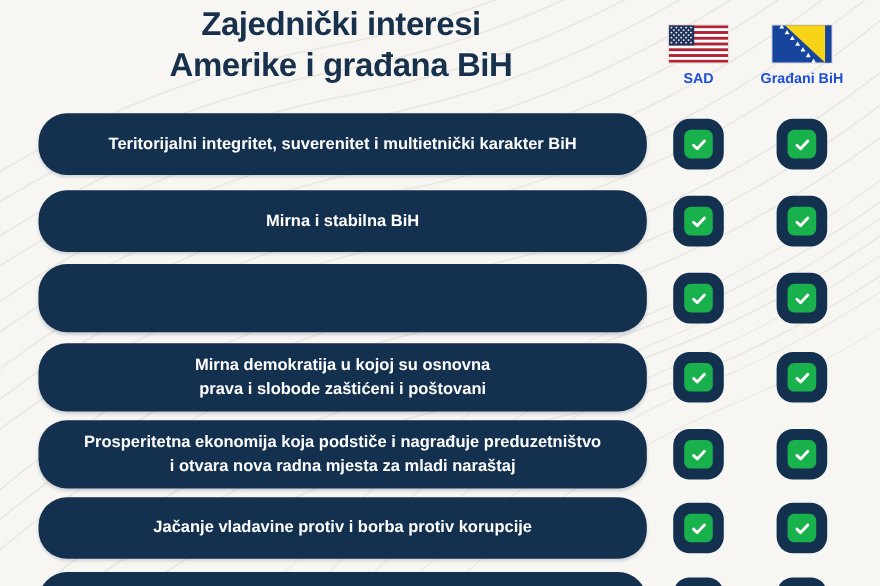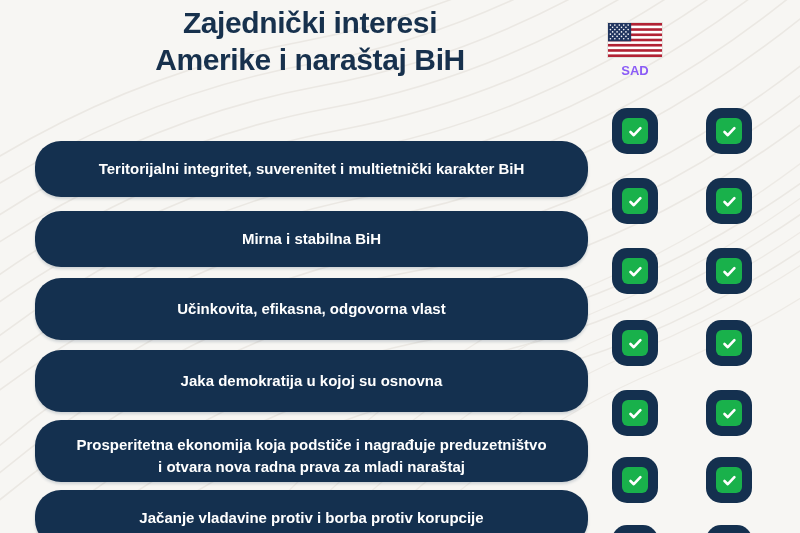--- a/index.html
+++ b/index.html
@@ -70,21 +70,21 @@
   .flag {
     width: 56px;
     height: 36px;
     margin: 0 auto;
     display: block;
     border: 1px solid #e3e1dd;
     box-sizing: border-box;
   }
   .flag-label {
     margin-top: 5px;
-    color: #8b5cf6;
+    color: #1d4ed8;
     font-weight: bold;
     font-size: 13px;
     line-height: 16px;
     white-space: nowrap;
   }
 
   
   .row {
     position: absolute;
     left: 0;
@@ -97,21 +97,20 @@
     box-sizing: border-box;
     background: #14304f;
     border-radius: 26px;
     color: #ffffff;
     display: flex;
     align-items: center;
     justify-content: center;
     text-align: center;
     padding: 4px 16px;
     box-shadow: 0 2px 3px rgba(20,48,79,0.18);
-    margin-top: 38px;
   }
   .pill-text {
     font-weight: bold;
     font-size: 15px;
     line-height: 22px;
   }
   .pill-text .l2 { display: block; }
 
   .checkcell {
     position: absolute;
@@ -168,21 +167,21 @@
       <path d="M 240 540 Q 410 360 580 290 Q 750 220 900 80"></path>
     </g>
   </svg>
 
   <div id="content">
 
     <div class="header">
 
       <div class="title-block">
         <div class="title-line">Zajednički interesi</div>
-        <div class="title-line">Amerike i naraštaj BiH</div>
+        <div class="title-line">Amerike i građana BiH</div>
       </div>
 
       <div class="flagcol c1">
         <svg class="flag" viewBox="0 0 56 36" preserveAspectRatio="none" aria-hidden="true">
           <rect x="0" y="0" width="56" height="36" fill="#ffffff"></rect>
           <g fill="#b22234">
             <rect x="0" y="0" width="56" height="2.77"></rect>
             <rect x="0" y="5.54" width="56" height="2.77"></rect>
             <rect x="0" y="11.08" width="56" height="2.77"></rect>
             <rect x="0" y="16.62" width="56" height="2.77"></rect>
@@ -222,20 +221,37 @@
             <circle cx="2.5" cy="16.6" r="0.85"></circle>
               <circle cx="7.1" cy="16.6" r="0.85"></circle>
             <circle cx="11.7" cy="16.6" r="0.85"></circle>
               <circle cx="16.3" cy="16.6" r="0.85"></circle>
             <circle cx="20.9" cy="16.6" r="0.85"></circle>
           </g>
         </svg>
         <div class="flag-label">SAD</div>
       </div>
 
+      <div class="flagcol c2">
+        <svg class="flag" viewBox="0 0 56 36" preserveAspectRatio="none" aria-hidden="true">
+          <rect x="0" y="0" width="56" height="36" fill="#17459e"></rect>
+          <polygon points="12,0 50,0 50,36" fill="#f7d417"></polygon>
+          <g fill="#ffffff">
+            <polygon points="9,-1 11.3,3.2 6.7,3.2"></polygon>
+            <polygon points="14,4.5 16.3,8.7 11.7,8.7"></polygon>
+            <polygon points="19,10 21.3,14.2 16.7,14.2"></polygon>
+            <polygon points="24,15.5 26.3,19.7 21.7,19.7"></polygon>
+            <polygon points="29,21 31.3,25.2 26.7,25.2"></polygon>
+            <polygon points="34,26.5 36.3,30.7 31.7,30.7"></polygon>
+            <polygon points="39,32 41.3,36.2 36.7,36.2"></polygon>
+          </g>
+          <rect x="50" y="0" width="6" height="36" fill="#17459e"></rect>
+        </svg>
+        <div class="flag-label">Građani BiH</div>
+      </div>
     </div>
 
     <div class="row" style="top:103px;">
       <div class="pill" style="top:0; height:56px;">
         <div class="pill-text">
           <span>Teritorijalni integritet, suverenitet i multietnički karakter BiH</span>
         </div>
       </div>
       <div class="checkcell c1" style="top:5px;">
         <span class="checkbox">
@@ -271,21 +287,20 @@
           <svg width="17" height="17" viewBox="0 0 17 17" aria-hidden="true">
             <path d="M3.5 9 L6.8 12.2 L13.4 5.2" fill="none" stroke="#ffffff" stroke-width="2.6" stroke-linecap="round" stroke-linejoin="round"></path>
           </svg>
         </span>
       </div>
     </div>
 
     <div class="row" style="top:240px;">
       <div class="pill" style="top:0; height:62px;">
         <div class="pill-text">
-          <span>Učinkovita, efikasna, odgovorna vlast</span>
         </div>
       </div>
       <div class="checkcell c1" style="top:8px;">
         <span class="checkbox">
           <svg width="17" height="17" viewBox="0 0 17 17" aria-hidden="true">
             <path d="M3.5 9 L6.8 12.2 L13.4 5.2" fill="none" stroke="#ffffff" stroke-width="2.6" stroke-linecap="round" stroke-linejoin="round"></path>
           </svg>
         </span>
       </div>
       <div class="checkcell c2" style="top:8px;">
@@ -293,44 +308,45 @@
           <svg width="17" height="17" viewBox="0 0 17 17" aria-hidden="true">
             <path d="M3.5 9 L6.8 12.2 L13.4 5.2" fill="none" stroke="#ffffff" stroke-width="2.6" stroke-linecap="round" stroke-linejoin="round"></path>
           </svg>
         </span>
       </div>
     </div>
 
     <div class="row" style="top:312px;">
       <div class="pill" style="top:0; height:62px;">
         <div class="pill-text">
-          <span>Jaka demokratija u kojoj su osnovna</span>
+          <span>Mirna demokratija u kojoj su osnovna</span>
+          <span class="l2">prava i slobode zaštićeni i poštovani</span>
         </div>
       </div>
       <div class="checkcell c1" style="top:8px;">
         <span class="checkbox">
           <svg width="17" height="17" viewBox="0 0 17 17" aria-hidden="true">
             <path d="M3.5 9 L6.8 12.2 L13.4 5.2" fill="none" stroke="#ffffff" stroke-width="2.6" stroke-linecap="round" stroke-linejoin="round"></path>
           </svg>
         </span>
       </div>
       <div class="checkcell c2" style="top:8px;">
         <span class="checkbox">
           <svg width="17" height="17" viewBox="0 0 17 17" aria-hidden="true">
             <path d="M3.5 9 L6.8 12.2 L13.4 5.2" fill="none" stroke="#ffffff" stroke-width="2.6" stroke-linecap="round" stroke-linejoin="round"></path>
           </svg>
         </span>
       </div>
     </div>
 
     <div class="row" style="top:382px;">
-      <div class="pill" style="top:0; height:62px;align-items:flex-end;">
+      <div class="pill" style="top:0; height:62px;">
         <div class="pill-text">
           <span>Prosperitetna ekonomija koja podstiče i nagrađuje preduzetništvo</span>
-          <span class="l2">i otvara nova radna prava za mladi naraštaj</span>
+          <span class="l2">i otvara nova radna mjesta za mladi naraštaj</span>
         </div>
       </div>
       <div class="checkcell c1" style="top:8px;">
         <span class="checkbox">
           <svg width="17" height="17" viewBox="0 0 17 17" aria-hidden="true">
             <path d="M3.5 9 L6.8 12.2 L13.4 5.2" fill="none" stroke="#ffffff" stroke-width="2.6" stroke-linecap="round" stroke-linejoin="round"></path>
           </svg>
         </span>
       </div>
       <div class="checkcell c2" style="top:8px;">

